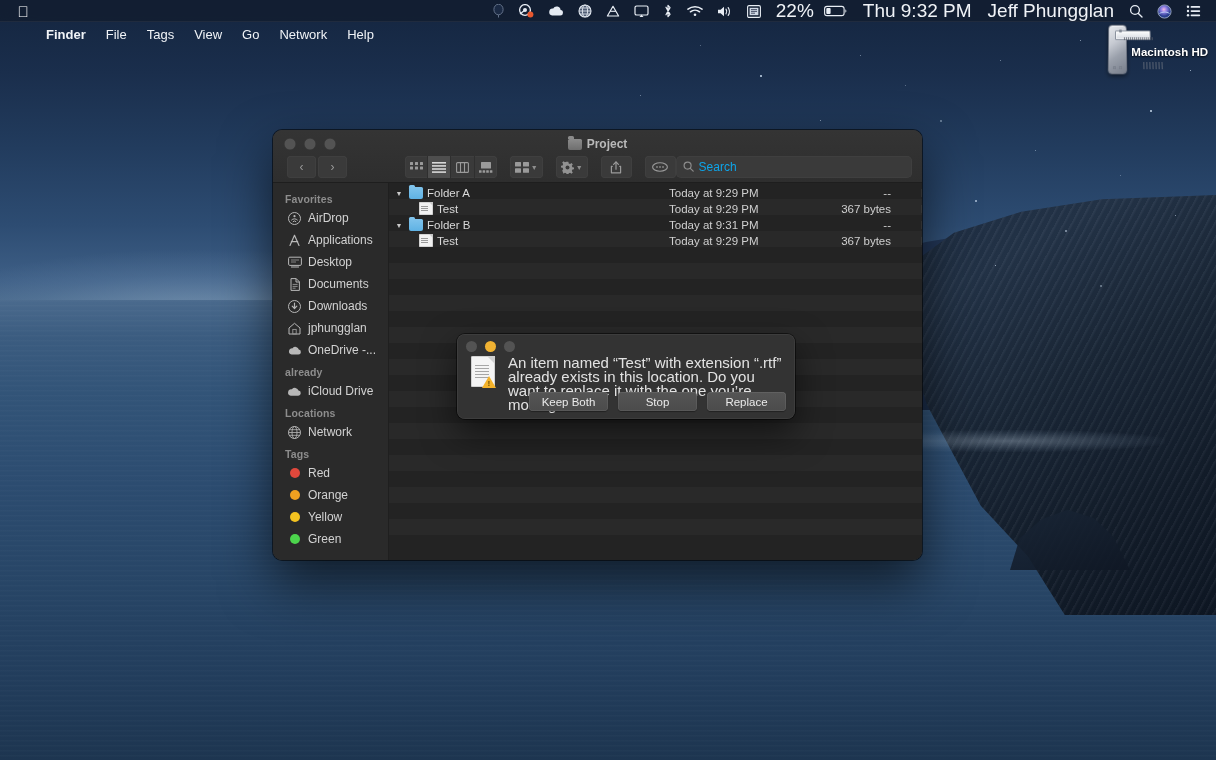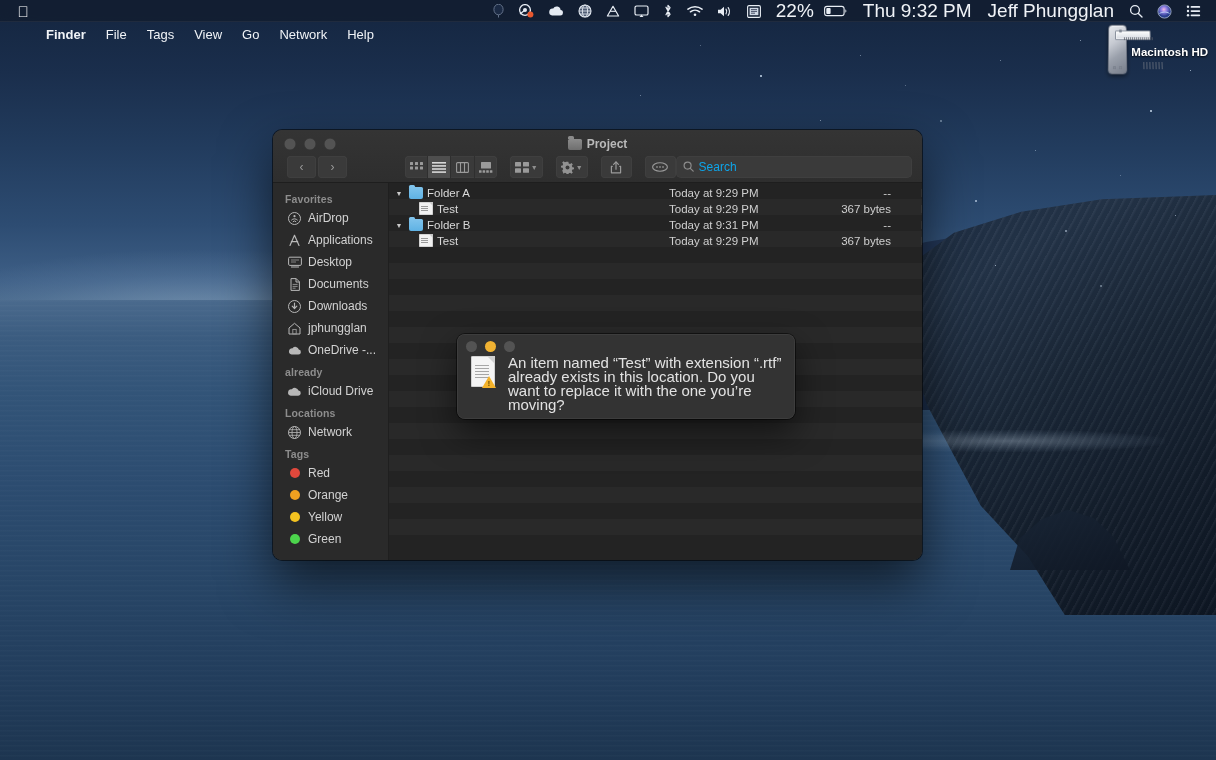--- a/index.html
+++ b/index.html
@@ -795,13 +795,18 @@
     <div class="dl amber"></div>
     <div class="dl"></div>
   </div>
   <div class="dlg-body">
     <div class="dlg-icon">
       <div class="dlg-doc"></div>
       <div class="dlg-warn"></div>
     </div>
     <div class="dlg-text">An item named “Test” with extension “.rtf” already exists in this location. Do you want to replace it with the one you’re moving?</div>
   </div>
+  <div class="dlg-btns">
+    <div class="dbtn">Keep Both</div>
+    <div class="dbtn">Stop</div>
+    <div class="dbtn">Replace</div>
+  </div>
 </div>
 
 </body></html>

